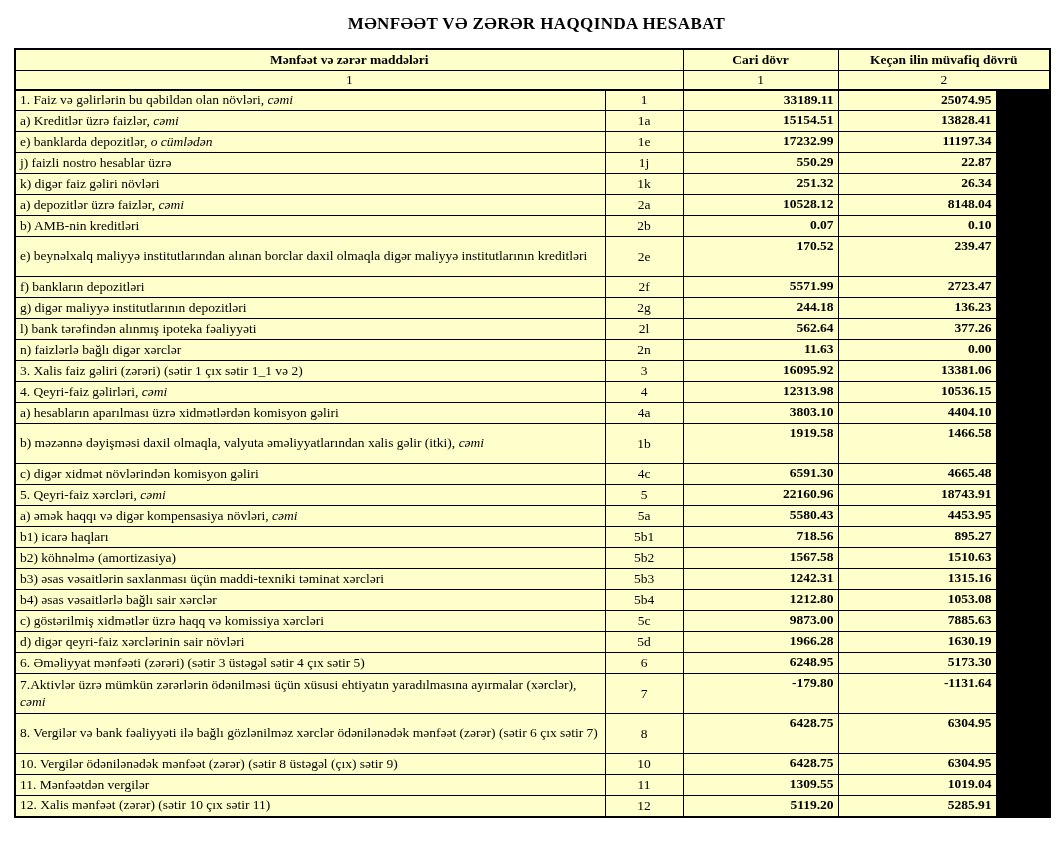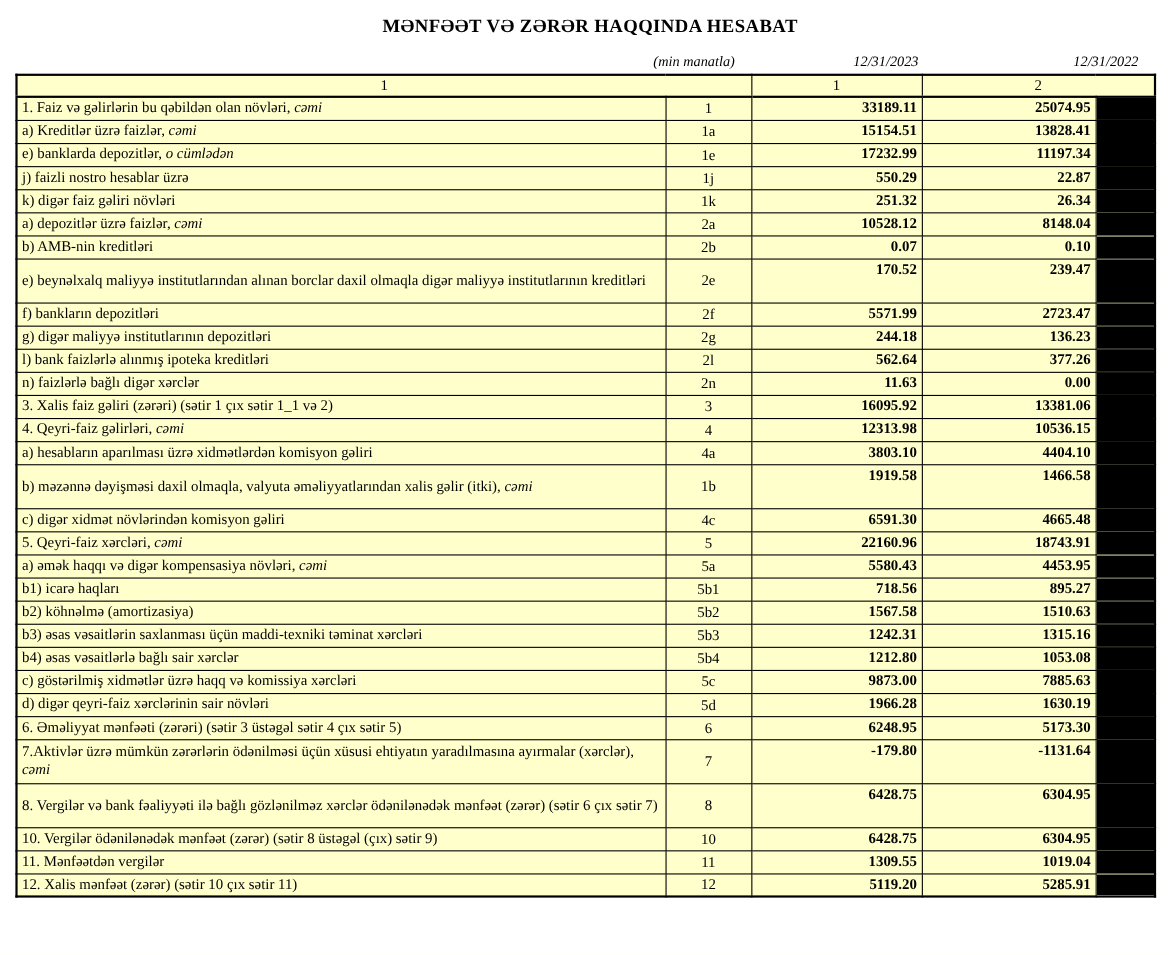--- a/index.html
+++ b/index.html
@@ -61,35 +61,35 @@
   .c-num{text-align:right; font-weight:bold; vertical-align:top; padding-right:3px;}
   .c-black{background:var(--filler); padding:0;}
   em{font-style:italic;}
 </style>
 </head>
 <body>
 
 <div class="page">
   <div class="title">MƏNFƏƏT VƏ ZƏRƏR HAQQINDA HESABAT</div>
 
-  <div class="meta-row">
-    <span class="meta-items">(min manatla)</span>
-    <span class="meta-cur">12/31/2023</span>
-    <span class="meta-prev">12/31/2022</span>
-  </div>
 
   <table class="pl">
     <colgroup>
       <col style="width:590px">
       <col style="width:78px">
       <col style="width:155px">
       <col style="width:158px">
       <col style="width:54px">
     </colgroup>
     <thead>
+      <tr>
+        <th colspan="2">Mənfəət və zərər maddələri</th>
+        <th>Cari dövr</th>
+        <th colspan="2">Keçən ilin müvafiq dövrü</th>
+      </tr>
       <tr class="numrow">
         <th colspan="2">1</th>
         <th>1</th>
         <th colspan="2">2</th>
       </tr>
     </thead>
     <tbody id="rows">
         <tr class="bold">
           <td class="c-label ind0"><span>1. Faiz və gəlirlərin bu qəbildən olan növləri, </span><em>cəmi</em></td>
           <td class="c-code">1</td>
@@ -154,21 +154,21 @@
           <td class="c-black"></td>
         </tr>
         <tr>
           <td class="c-label ind1"><span>g) digər maliyyə institutlarının depozitləri</span></td>
           <td class="c-code">2g</td>
           <td class="c-num">244.18</td>
           <td class="c-num">136.23</td>
           <td class="c-black"></td>
         </tr>
         <tr>
-          <td class="c-label ind1"><span>l) bank faizlərlə alınmış ipoteka kreditləri</span></td>
+          <td class="c-label ind1"><span>l) bank tərəfindən alınmış ipoteka fəaliyyəti</span></td>
           <td class="c-code">2l</td>
           <td class="c-num">562.64</td>
           <td class="c-num">377.26</td>
           <td class="c-black"></td>
         </tr>
         <tr>
           <td class="c-label ind1"><span>n) faizlərlə bağlı digər xərclər</span></td>
           <td class="c-code">2n</td>
           <td class="c-num">11.63</td>
           <td class="c-num">0.00</td>

